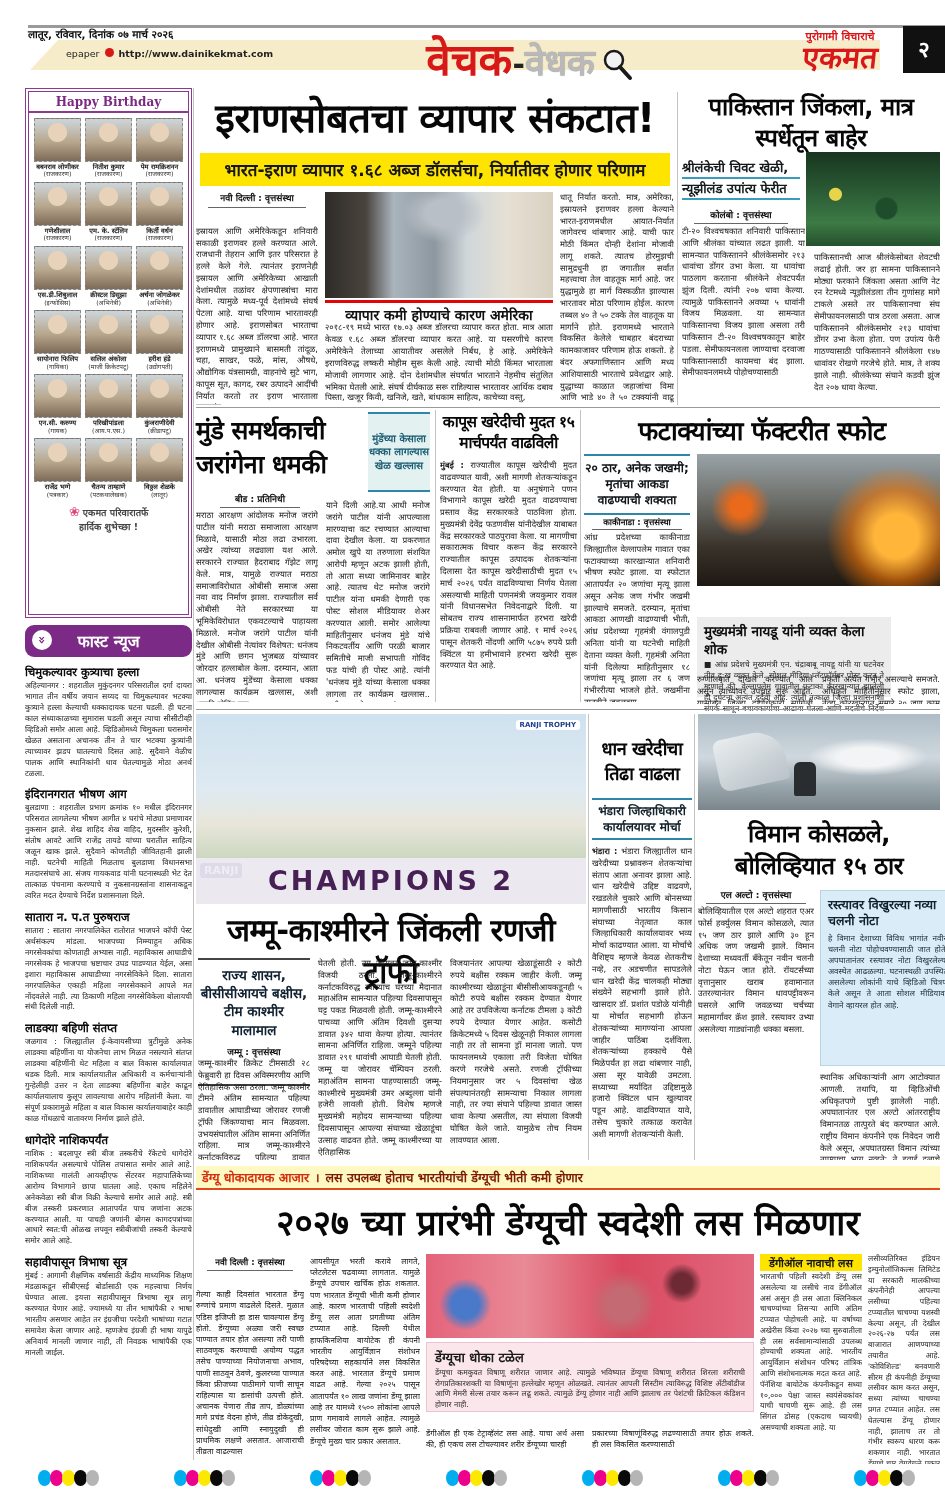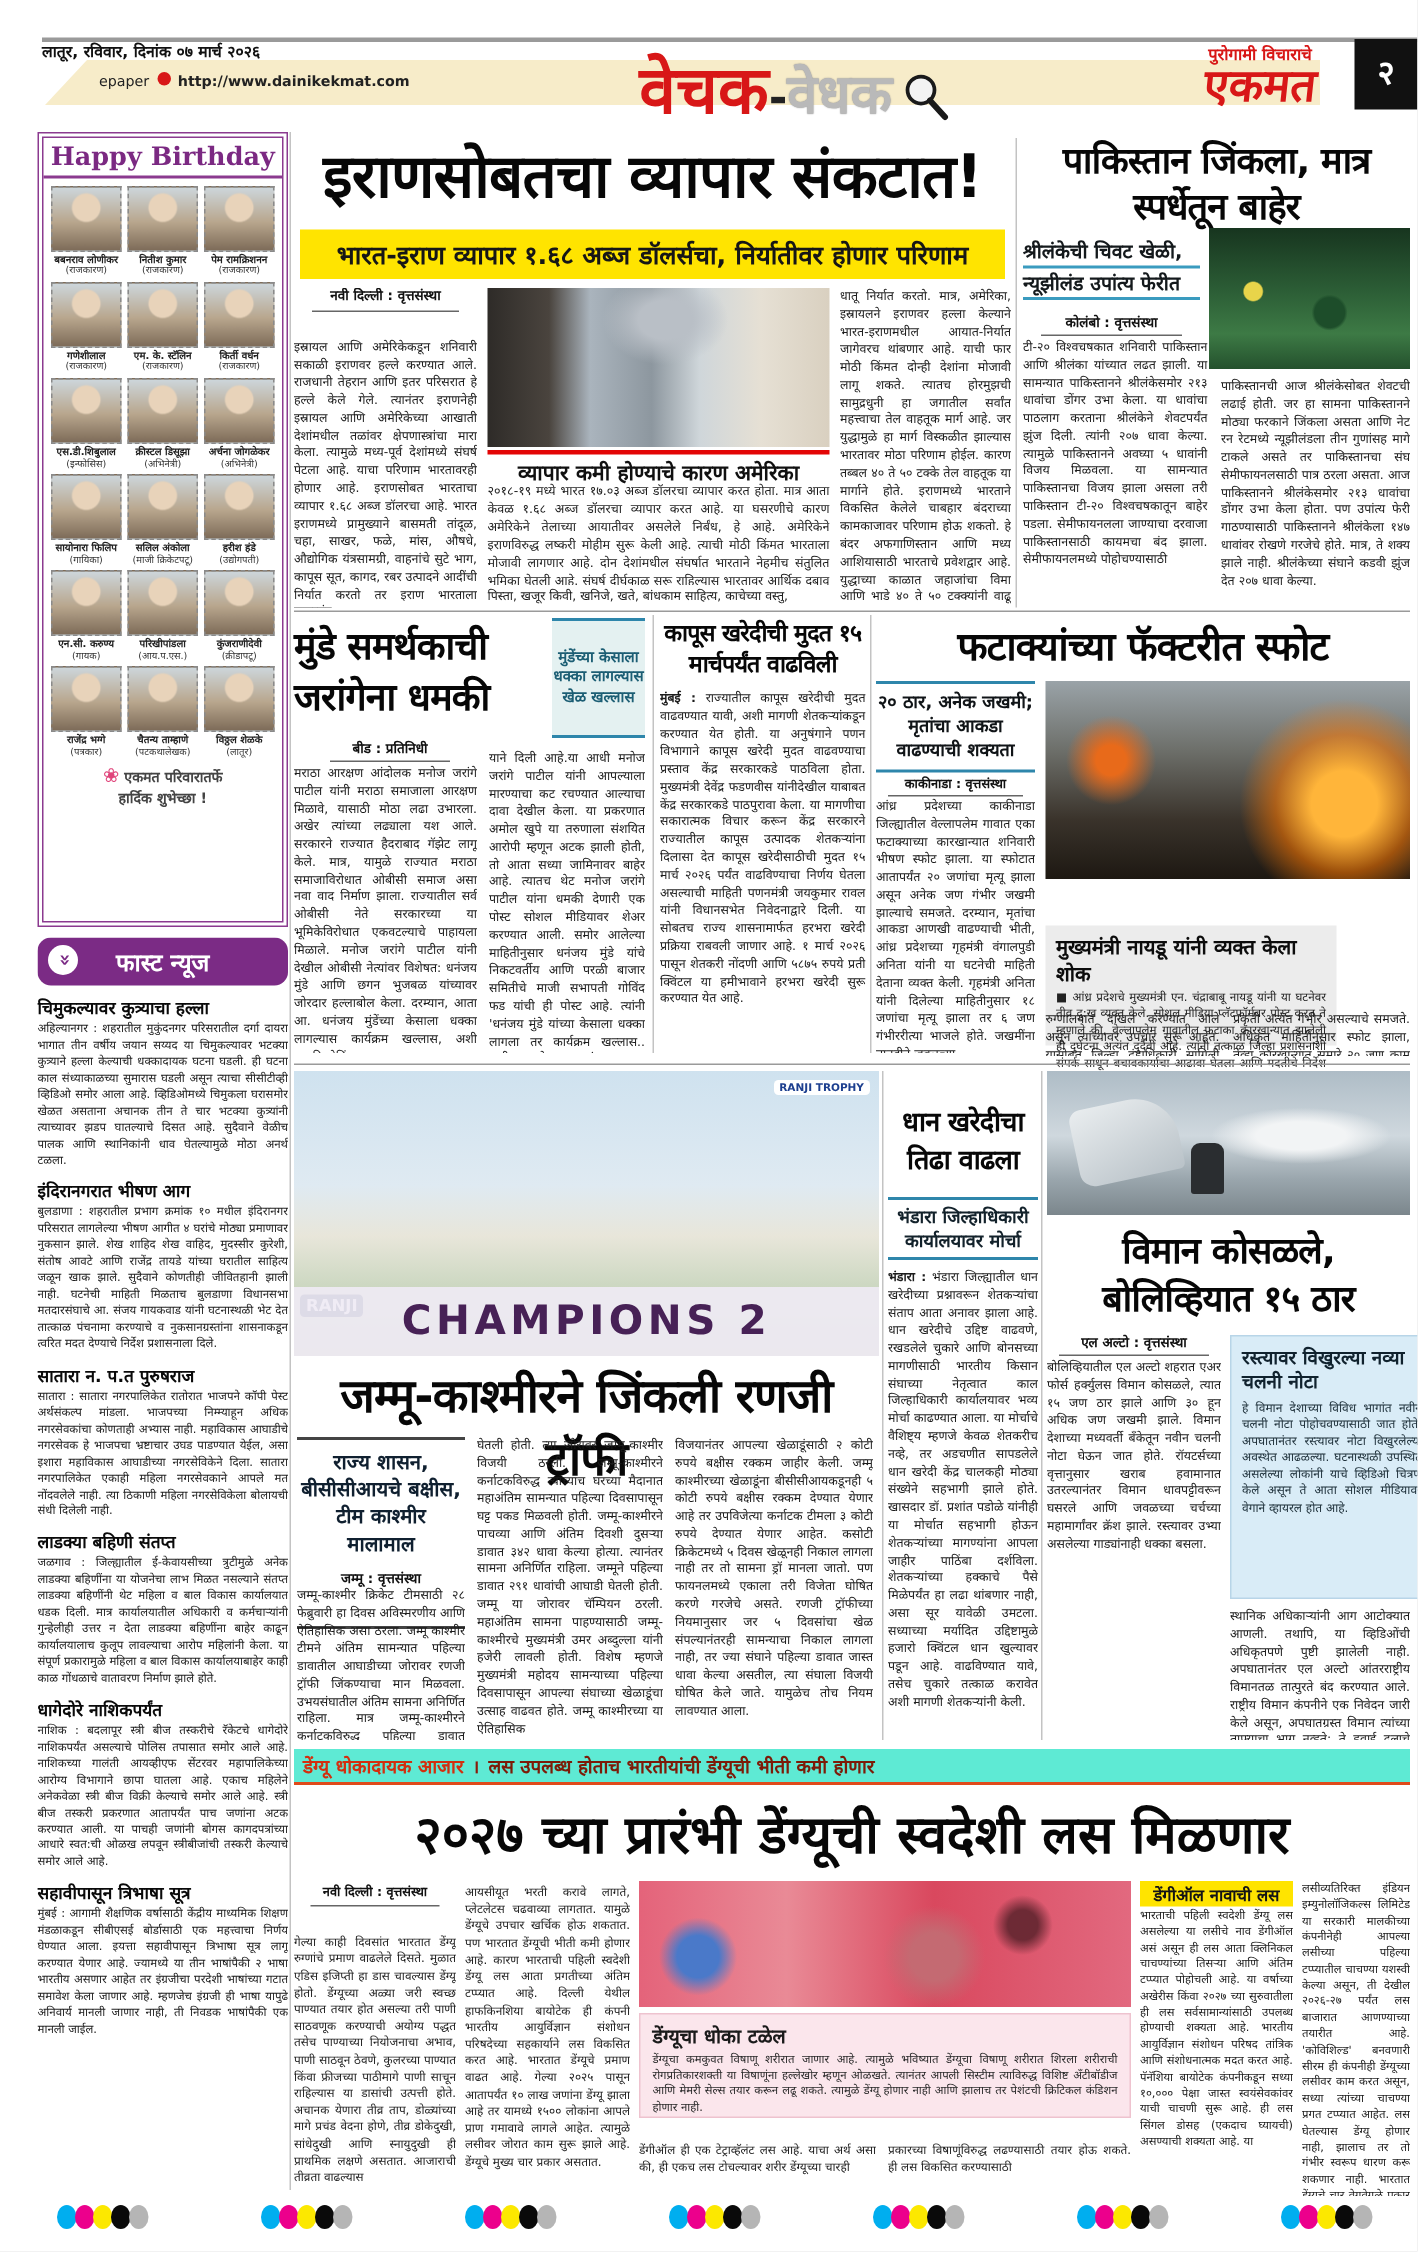--- a/index.html
+++ b/index.html
@@ -11,21 +11,21 @@
   .v { position:absolute; width:1px; background:#c3c3c3; }
   .h { position:absolute; height:1px; background:#9a9a9a; }
   .headline { position:absolute; font-weight:800; color:#070707; text-align:center; letter-spacing:-0.5px; }
   .subrule { border-top:2px solid #2e86ab; border-bottom:2px solid #2e86ab; }
   
   .banner { position:absolute; left:30px; top:40px; width:850px; height:30px; background:#f7ecc9; clip-path:polygon(28px 0,100% 0,100% 100%,0 100%); }
   .logo-red { color:#d81717; font-weight:800; font-size:44px; }
   .logo-gray { color:#b9b9b9; font-weight:800; font-size:36px; text-shadow:0 0 1px #8c8c8c; }
   
   .bday { position:absolute; left:25px; top:88px; width:167px; height:530px; border:4px double #8b3a8f; background:#fff; }
-  .bday-title { font-family:"DejaVu Serif", serif; font-weight:bold; font-size:17px; color:#7b2982; text-align:center; padding:3px 0 2px 0; border-bottom:2px solid #8b3a8f; }
+  .bday-title { font-family:"DejaVu Serif", serif; font-weight:bold; font-size:12px; color:#7b2982; text-align:center; padding:3px 0 2px 0; border-bottom:2px solid #8b3a8f; }
   .bgrid { display:grid; grid-template-columns:repeat(3,1fr); gap:3px 4px; padding:5px 5px 0 5px; }
   .bcell { text-align:center; }
   .bphoto { width:100%; height:44px; border:1px dashed #8a8a8a; background:
      radial-gradient(circle at 50% 32%, #e8d3ba 0 9px, transparent 10px),
      linear-gradient(180deg,#cdd6db 0%,#b8a68d 55%,#7d6b58 100%); }
   .bname { font-size:6.7px; font-weight:bold; color:#222; line-height:1.25; margin-top:1px; }
   .brole { font-size:6.4px; color:#333; line-height:1.2; }
   .bwish { text-align:center; font-size:9.5px; font-weight:bold; color:#444; padding-top:4px; line-height:1.35; }
   
   .fast { position:absolute; left:25px; top:625px; width:167px; height:838px; overflow:hidden; }
@@ -336,21 +336,21 @@
   </div>
   <div class="headline" style="left:698px;top:818px;width:242px;font-size:24px;line-height:1.35;">विमान कोसळले, बोलिव्हियात १५ ठार</div>
   <div class="dl abs" style="left:706px;top:888px;width:100px;">एल अल्टो : वृत्तसंस्था</div>
   <div class="col" style="left:698px;top:906px;width:116px;height:254px;">बोलिव्हियातील एल अल्टो शहरात एअर फोर्स हर्क्युलस विमान कोसळले, त्यात १५ जण ठार झाले आणि ३० हून अधिक जण जखमी झाले. विमान देशाच्या मध्यवर्ती बँकेतून नवीन चलनी नोटा घेऊन जात होते. रॉयटर्सच्या वृत्तानुसार खराब हवामानात उतरल्यानंतर विमान धावपट्टीवरून घसरले आणि जवळच्या चर्चच्या महामार्गांवर क्रॅश झाले. रस्त्यावर उभ्या असलेल्या गाड्यांनाही धक्का बसला.</div>
   <div class="abs bluebox" style="left:820px;top:890px;width:136px;height:176px;">
     <div style="font-size:12.5px;font-weight:800;color:#10222e;line-height:1.3;margin-bottom:3px;">रस्त्यावर विखुरल्या नव्या चलनी नोटा</div>
     <div style="font-size:8px;line-height:1.4;text-align:justify;color:#20323c;">हे विमान देशाच्या विविध भागांत नवीन चलनी नोटा पोहोचवण्यासाठी जात होते. अपघातानंतर रस्त्यावर नोटा विखुरलेल्या अवस्थेत आढळल्या. घटनास्थळी उपस्थित असलेल्या लोकांनी याचे व्हिडिओ चित्रण केले असून ते आता सोशल मीडियावर वेगाने व्हायरल होत आहे.</div>
   </div>
   <div class="col" style="left:820px;top:1072px;width:120px;height:88px;">स्थानिक अधिकाऱ्यांनी आग आटोक्यात आणली. तथापि, या व्हिडिओंची अधिकृतपणे पुष्टी झालेली नाही. अपघातानंतर एल अल्टो आंतरराष्ट्रीय विमानतळ तात्पुरते बंद करण्यात आले. राष्ट्रीय विमान कंपनीने एक निवेदन जारी केले असून, अपघातग्रस्त विमान त्यांच्या ताफ्याचा भाग नव्हते; ते हवाई दलाचे होते. स्थानिक माध्यमांनी प्रसारित केलेल्या फुटेजमध्ये विमानाचे गंभीर अपघातानंतर दोन तुकडे झाले.</div>
 
-  <div class="abs" style="left:196px;top:1166px;width:744px;height:24px;background:#5eead4;border-bottom:2px solid #e04a1a;display:flex;align-items:center;gap:6px;padding:0 6px;">
+  <div class="abs" style="left:196px;top:1166px;width:744px;height:24px;background:#fef9c3;border-bottom:2px solid #e04a1a;display:flex;align-items:center;gap:6px;padding:0 6px;">
     <span style="font-size:12.5px;font-weight:800;color:#d32f0f;">डेंग्यू धोकादायक आजार</span>
     <span style="font-size:12px;font-weight:800;color:#8a1a0a;">।</span>
     <span style="font-size:12.5px;font-weight:800;color:#7c1b08;">लस उपलब्ध होताच भारतीयांची डेंग्यूची भीती कमी होणार</span>
   </div>
   <div class="headline" style="left:196px;top:1198px;width:744px;font-size:35px;font-weight:700;letter-spacing:0;">२०२७ च्या प्रारंभी डेंग्यूची स्वदेशी लस मिळणार</div>
   <div class="col" style="left:196px;top:1256px;width:108px;height:208px;font-size:7.9px;">
     <div class="dl" style="font-size:8.5px;">नवी दिल्ली : वृत्तसंस्था</div>
     <span>गेल्या काही दिवसांत भारतात डेंग्यू रुग्णांचे प्रमाण वाढलेले दिसते. मुळात एडिस इजिप्ती हा डास चावल्यास डेंग्यू होतो. डेंग्यूच्या अळ्या जरी स्वच्छ पाण्यात तयार होत असल्या तरी पाणी साठवणूक करण्याची अयोग्य पद्धत तसेच पाण्याच्या नियोजनाचा अभाव, पाणी साठवून ठेवणे, कुलरच्या पाण्यात किंवा फ्रीजच्या पाठीमागे पाणी साचून राहिल्यास या डासांची उत्पत्ती होते. अचानक येणारा तीव्र ताप, डोळ्यांच्या मागे प्रचंड वेदना होणे, तीव्र डोकेदुखी, सांधेदुखी आणि स्नायुदुखी ही प्राथमिक लक्षणे असतात. आजाराची तीव्रता वाढल्यास</span>
   </div>
   <div class="col" style="left:310px;top:1256px;width:110px;height:208px;font-size:7.9px;">आयसीयूत भरती करावे लागते, प्लेटलेटस चढवाव्या लागतात. यामुळे डेंग्यूचे उपचार खर्चिक होऊ शकतात. पण भारतात डेंग्यूची भीती कमी होणार आहे. कारण भारताची पहिली स्वदेशी डेंग्यू लस आता प्रगतीच्या अंतिम टप्प्यात आहे. दिल्ली येथील हाफकिनशिया बायोटेक ही कंपनी भारतीय आयुर्विज्ञान संशोधन परिषदेच्या सहकार्याने लस विकसित करत आहे. भारतात डेंग्यूचे प्रमाण वाढत आहे. गेल्या २०२५ पासून आतापर्यंत १० लाख जणांना डेंग्यू झाला आहे तर यामध्ये १५०० लोकांना आपले प्राण गमावावे लागले आहेत. त्यामुळे लसीवर जोरात काम सुरू झाले आहे. डेंग्यूचे मुख्य चार प्रकार असतात.</div>

